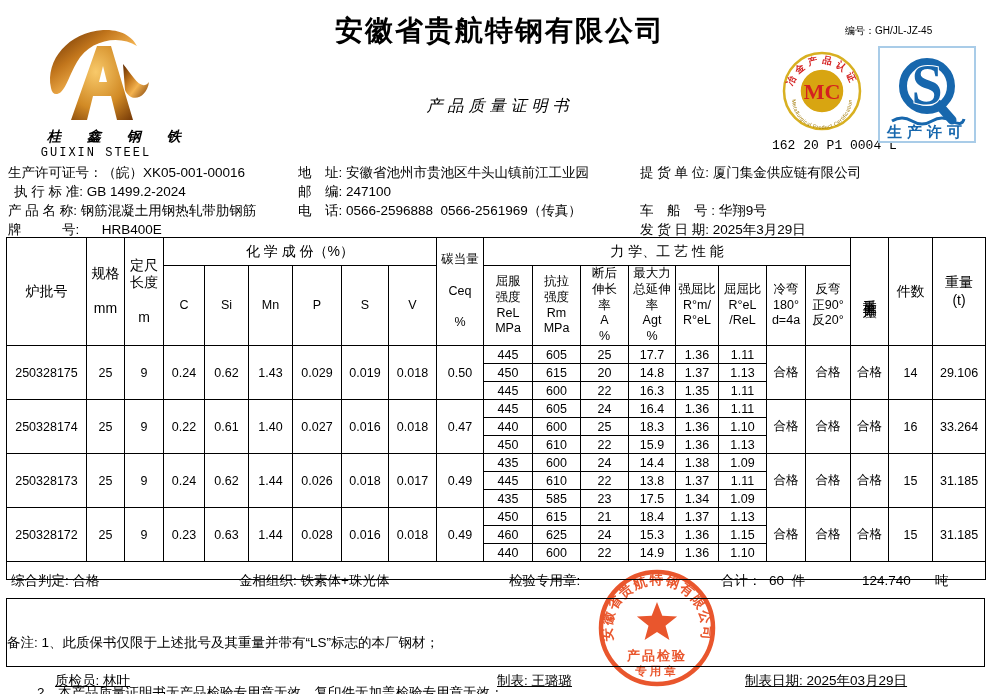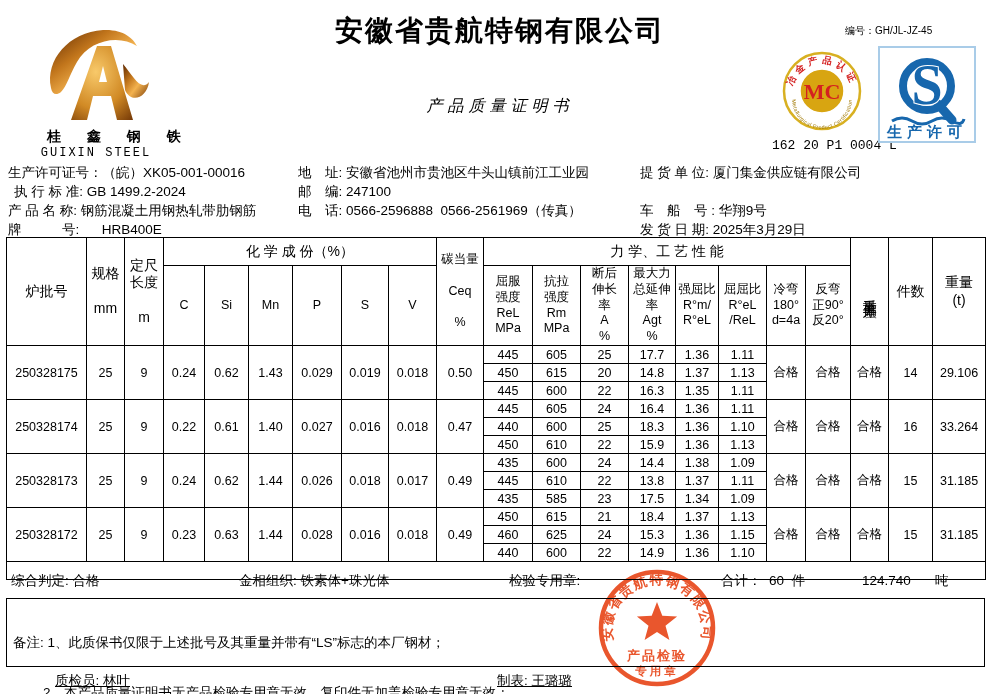--- a/index.html
+++ b/index.html
@@ -7,21 +7,21 @@
   .page { position:relative; width:996px; height:694px; background:#fff; overflow:hidden; margin:0 auto; }
 
   
   .title { position:absolute; top:12px; left:160px; width:680px; text-align:center;
            font-family:"Liberation Serif","DejaVu Serif",serif; font-size:28px; font-weight:700; letter-spacing:2px; }
   .subtitle { position:absolute; top:96px; left:160px; width:680px; text-align:center;
            font-family:"Liberation Serif","DejaVu Serif",serif; font-size:16px; letter-spacing:5px;font-style:italic; }
   .serial { position:absolute; top:24px; left:845px; font-size:10px; white-space:pre; }
 
   .logo-wrap { position:absolute; left:36px; top:26px; width:120px; text-align:center; }
-  .logo-cn { font-size:14px; font-weight:700; letter-spacing:11px; margin-top:2px; white-space:nowrap; text-indent:11px; }
+  .logo-cn { font-size:14px; font-weight:700; letter-spacing:11px; margin-top:2px; white-space:nowrap; text-indent:11px;font-style:italic; }
   .logo-en { font-size:12px; font-family:"Liberation Mono","DejaVu Sans Mono",monospace; letter-spacing:2px; white-space:nowrap; }
 
   .mc-wrap { position:absolute; left:780px; top:50px; width:84px; text-align:center; }
   .mc-code { font-size:13px; font-family:"Liberation Mono","DejaVu Sans Mono",monospace; margin-top:2px; white-space:nowrap; margin-left:-8px; }
   .sq-wrap { position:absolute; left:878px; top:46px; width:98px; height:97px; border:2px solid #a9cce8; background:#fff; }
 
   
   .info-line { position:absolute; font-size:13.5px; white-space:pre; line-height:19px; }
 
   
@@ -31,21 +31,21 @@
   table.cert thead th { white-space:pre-line; line-height:1.25; font-size:12.5px; }
   table.cert thead tr.group th { height:28px; font-size:14px; }
   table.cert thead tr.sub th { height:80px; }
   table.cert tbody td { height:18px; font-size:12.5px; }
   td.batch { font-size:13px; }
   tr.summary td { height:38px; border-top:1px solid #000; position:relative; }
   .sum-item { position:absolute; top:0; height:38px; line-height:38px; font-size:13.5px; white-space:pre; }
 
   
   .notes { position:absolute; left:6px; top:598px; width:979px; height:69px; border:1px solid #000;
-           font-size:13.5px; line-height:16.5px; padding:3px 0 0 6px; white-space:pre; }
+           font-size:13.5px; line-height:16.5px; padding:3px 0 0 0; white-space:pre; }
 
   
   .footer-item { position:absolute; top:672px; font-size:13.5px; white-space:pre;text-decoration:underline; }
 
   
   .stamp { position:absolute; left:594px; top:564px; width:126px; height:130px; mix-blend-mode:multiply; opacity:.93; z-index:6; }
 </style>
 </head>
 <body>
 
@@ -377,20 +377,21 @@
 
   <div class="notes">
     <div>备注: 1、此质保书仅限于上述批号及其重量并带有“LS”标志的本厂钢材；</div>
     <div>        2、本产品质量证明书无产品检验专用章无效，复印件无加盖检验专用章无效；</div>
     
     
   </div>
 
   <div class="footer-item" style="left:55px">质检员: 林叶</div>
   <div class="footer-item" style="left:497px">制表: 王璐璐</div>
+  <div class="footer-item" style="left:745px">制表日期: 2025年03月29日</div>
 
   <div class="stamp">
     <svg width="126" height="130" viewBox="0 0 126 130">
       <circle cx="63" cy="64" r="56" fill="none" stroke="#e8491d" stroke-width="4.5"></circle>
       <path id="stampArc" d="M 28.5,95.5 A 45.5,45.5 0 1 1 97.5,95.5" fill="none"></path>
       <text font-size="13.5" font-weight="bold" fill="#e8491d" letter-spacing="1.5">
         <textPath href="#stampArc" startOffset="50%" text-anchor="middle">安徽省贵航特钢有限公司</textPath>
       </text>
       <polygon fill="#e8491d" points="63,38 68.3,51.8 83.1,52.5 71.5,61.8 75.4,76.1 63,68 50.6,76.1 54.5,61.8 42.9,52.5 57.7,51.8"></polygon>
       <text x="63" y="96" text-anchor="middle" font-size="13" font-weight="bold" fill="#e8491d" letter-spacing="2">产品检验</text>

